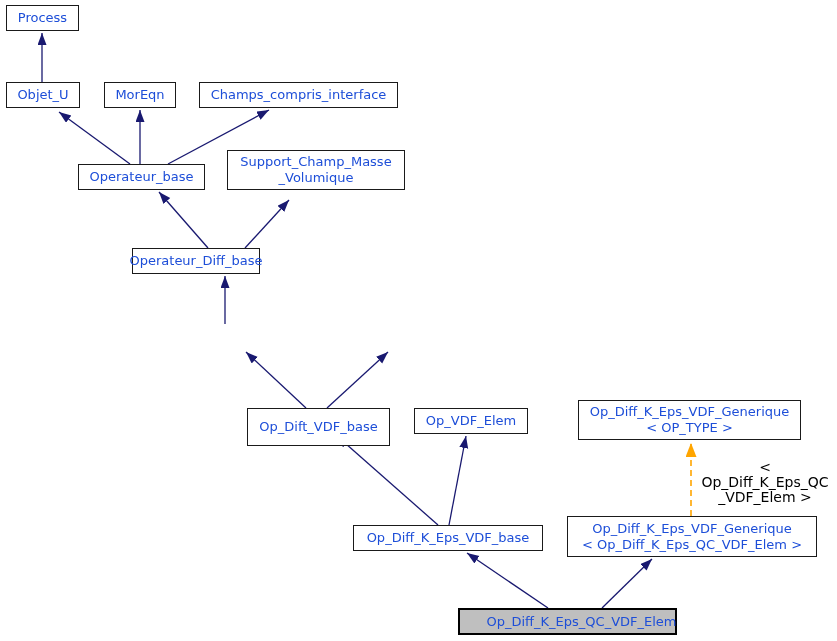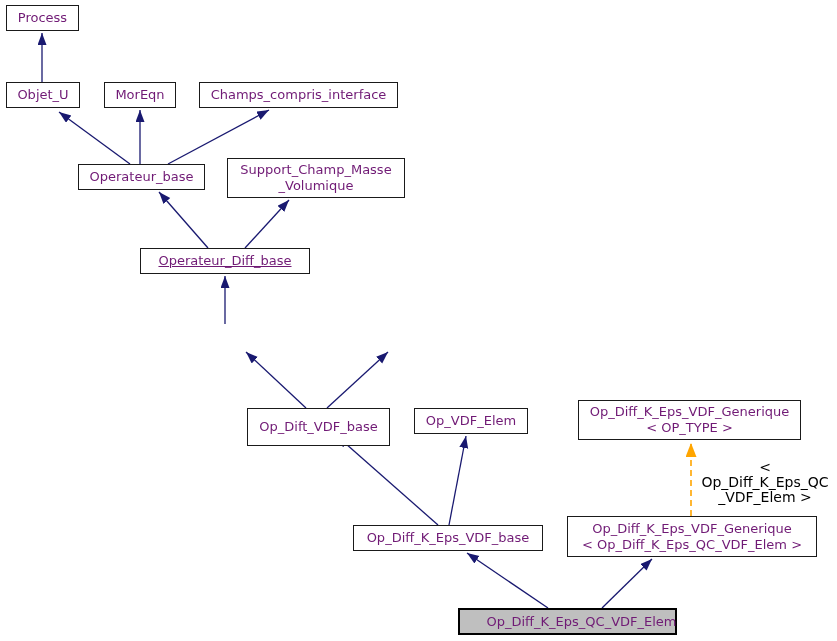--- a/index.html
+++ b/index.html
@@ -20,21 +20,21 @@
     left: 0;
     top: 0;
     width: 837px;
     height: 641px;
   }
   .node {
     position: absolute;
     box-sizing: border-box;
     border: 1px solid #1a1a1a;
     background: #ffffff;
-    color: #701a75;
+    color: #1d4ed8;
     font-size: 13px;
     line-height: 16px;
     display: flex;
     align-items: center;
     justify-content: center;
     text-align: center;
     white-space: pre-line;
     cursor: pointer;
   }
   .node.selected {
@@ -96,24 +96,24 @@
   <div class="node" style="left:6px; top:5px; width:73px; height:26px;">Process</div>
 
   <div class="node" style="left:6px; top:82px; width:74px; height:26px;">Objet_U</div>
 
   <div class="node" style="left:104px; top:82px; width:72px; height:26px;">MorEqn</div>
 
   <div class="node" style="left:199px; top:82px; width:199px; height:26px;text-align:right;">Champs_compris_interface</div>
 
   <div class="node" style="left:78px; top:164px; width:127px; height:26px;">Operateur_base</div>
 
-  <div class="node" style="left:227px; top:158px; width:178px; height:40px;">Support_Champ_Masse
+  <div class="node" style="left:227px; top:150px; width:178px; height:40px;">Support_Champ_Masse
 _Volumique</div>
 
-  <div class="node" style="left:140px; top:248px; width:170px; height:26px;text-decoration:underline;">Operateur_Diff_base</div>
+  <div class="node" style="left:132px; top:248px; width:128px; height:26px;">Operateur_Diff_base</div>
 
 
 
   <div class="node" style="left:247px; top:408px; width:143px; height:38px;">Op_Dift_VDF_base</div>
 
   <div class="node" style="left:414px; top:408px; width:114px; height:26px;">Op_VDF_Elem</div>
 
   <div class="node" style="left:578px; top:400px; width:223px; height:40px;">Op_Diff_K_Eps_VDF_Generique
 &lt; OP_TYPE &gt;</div>
 

